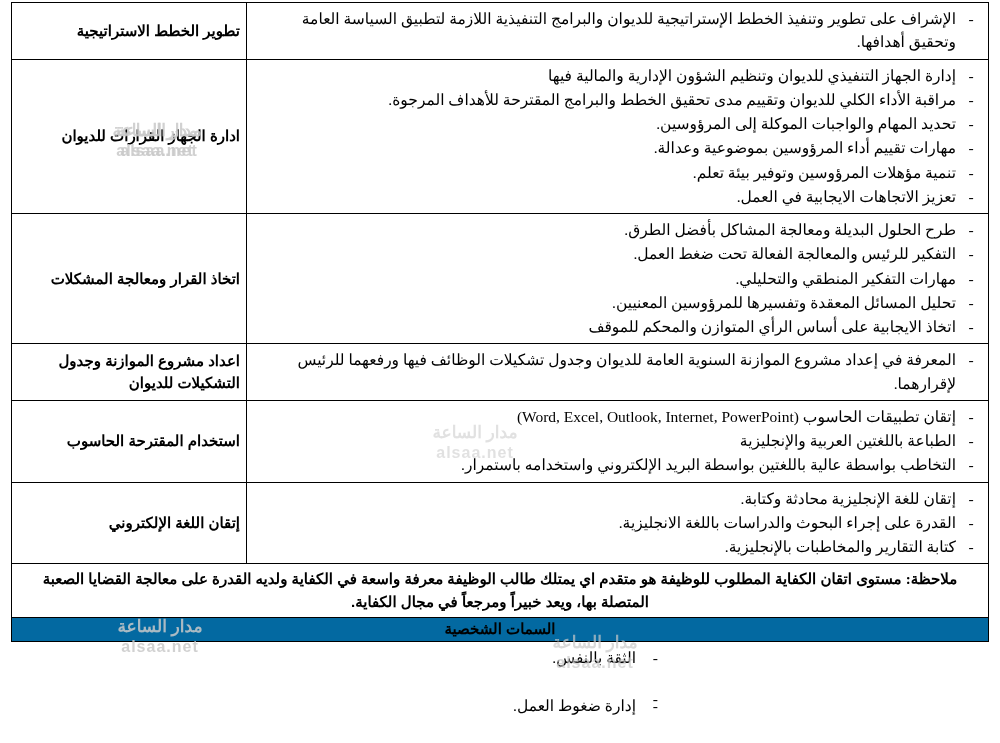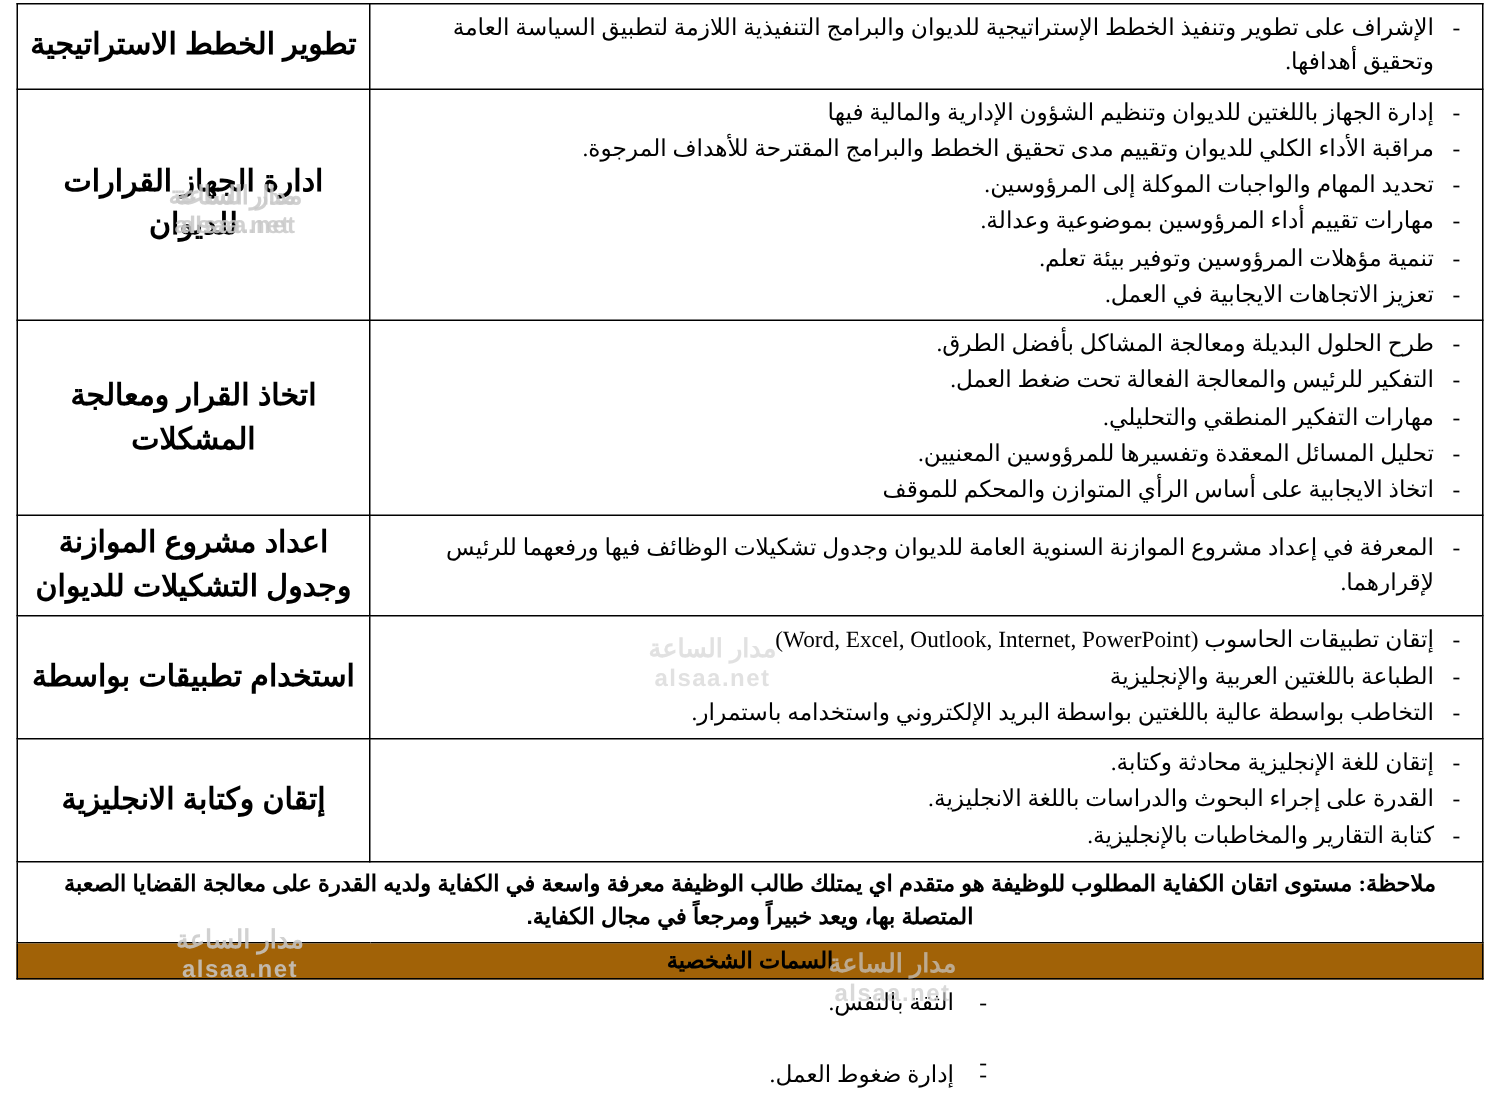--- a/index.html
+++ b/index.html
@@ -27,24 +27,23 @@
     margin: 2px auto 0 auto;
     table-layout: fixed;
   }
   table.comp-table td {
     border: 1px solid #000000;
     vertical-align: middle;
     padding: 4px 6px;
   }
   td.title-cell {
     width: 222px;
-    text-align: center;
-    font-family: "Liberation Sans", sans-serif;
-    font-weight: bold;
-    font-size: 20px;
+    font-family: "Liberation Sans", sans-serif;
+    font-weight: bold;
+    font-size: 15px;
     line-height: 1.45;
     color: #000;
   }
   td.items-cell {
     text-align: right;
     font-size: 15.5px;
     line-height: 1.5;
   }
   ul.items {
     list-style: none;
@@ -77,21 +76,21 @@
     line-height: 1.5;
     padding: 3px 8px 4px 8px;
   }
   .note-row .note-label {
     font-weight: bold;
     font-family: Liberation Serif, serif;
   }
   .traits-header {
     width: 978px;
     margin: 0 auto;
-    background: #a16207;
+    background: #0369a1;
     border-right: 1px solid #000;
     border-left: 1px solid #000;
     border-bottom: 1px solid #000;
     box-sizing: border-box;
     text-align: center;
     font-family: "Liberation Sans", sans-serif;
     font-weight: bold;
     font-size: 15px;
     padding: 2px 0 3px 0;
   }
@@ -163,21 +162,21 @@
           <ul class="items">
             <li><span class="dash">-</span><span>الإشراف على تطوير وتنفيذ الخطط الإستراتيجية للديوان والبرامج التنفيذية اللازمة لتطبيق السياسة العامة وتحقيق أهدافها.</span></li>
           </ul>
         </td>
         <td class="title-cell">تطوير الخطط الاستراتيجية</td>
       </tr>
 
       <tr>
         <td class="items-cell">
           <ul class="items">
-            <li><span class="dash">-</span><span>إدارة الجهاز باللغتين للديوان وتنظيم الشؤون الإدارية والمالية فيها</span></li>
+            <li><span class="dash">-</span><span>إدارة الجهاز التنفيذي للديوان وتنظيم الشؤون الإدارية والمالية فيها</span></li>
             <li><span class="dash">-</span><span>مراقبة الأداء الكلي للديوان وتقييم مدى تحقيق الخطط والبرامج المقترحة للأهداف المرجوة.</span></li>
             <li><span class="dash">-</span><span>تحديد المهام والواجبات الموكلة إلى المرؤوسين.</span></li>
             <li><span class="dash">-</span><span>مهارات تقييم أداء المرؤوسين بموضوعية وعدالة.</span></li>
             <li><span class="dash">-</span><span>تنمية مؤهلات المرؤوسين وتوفير بيئة تعلم.</span></li>
             <li><span class="dash">-</span><span>تعزيز الاتجاهات الايجابية في العمل.</span></li>
           </ul>
         </td>
         <td class="title-cell">ادارة الجهاز القرارات للديوان</td>
       </tr>
 
@@ -204,32 +203,32 @@
       </tr>
 
       <tr>
         <td class="items-cell">
           <ul class="items">
             <li><span class="dash">-</span><span>إتقان تطبيقات الحاسوب (Word,  Excel, Outlook, Internet, PowerPoint)</span></li>
             <li><span class="dash">-</span><span>الطباعة باللغتين العربية والإنجليزية</span></li>
             <li><span class="dash">-</span><span>التخاطب بواسطة عالية باللغتين بواسطة البريد الإلكتروني واستخدامه باستمرار.</span></li>
           </ul>
         </td>
-        <td class="title-cell">استخدام تطبيقات بواسطة</td>
+        <td class="title-cell">استخدام المقترحة الحاسوب</td>
       </tr>
 
       <tr>
         <td class="items-cell">
           <ul class="items">
             <li><span class="dash">-</span><span>إتقان للغة الإنجليزية محادثة وكتابة.</span></li>
             <li><span class="dash">-</span><span>القدرة على إجراء البحوث والدراسات باللغة الانجليزية.</span></li>
             <li><span class="dash">-</span><span>كتابة التقارير والمخاطبات بالإنجليزية.</span></li>
           </ul>
         </td>
-        <td class="title-cell">إتقان وكتابة الانجليزية</td>
+        <td class="title-cell">إتقان اللغة الإلكتروني</td>
       </tr>
 
       <tr class="note-row">
         <td colspan="2">
           <span class="note-label">ملاحظة:</span>
           <span>مستوى اتقان الكفاية المطلوب للوظيفة هو متقدم اي يمتلك طالب الوظيفة معرفة واسعة في الكفاية ولديه القدرة على معالجة القضايا الصعبة المتصلة بها، ويعد خبيراً ومرجعاً في مجال الكفاية.</span>
         </td>
       </tr>
     </tbody>
   </table>

